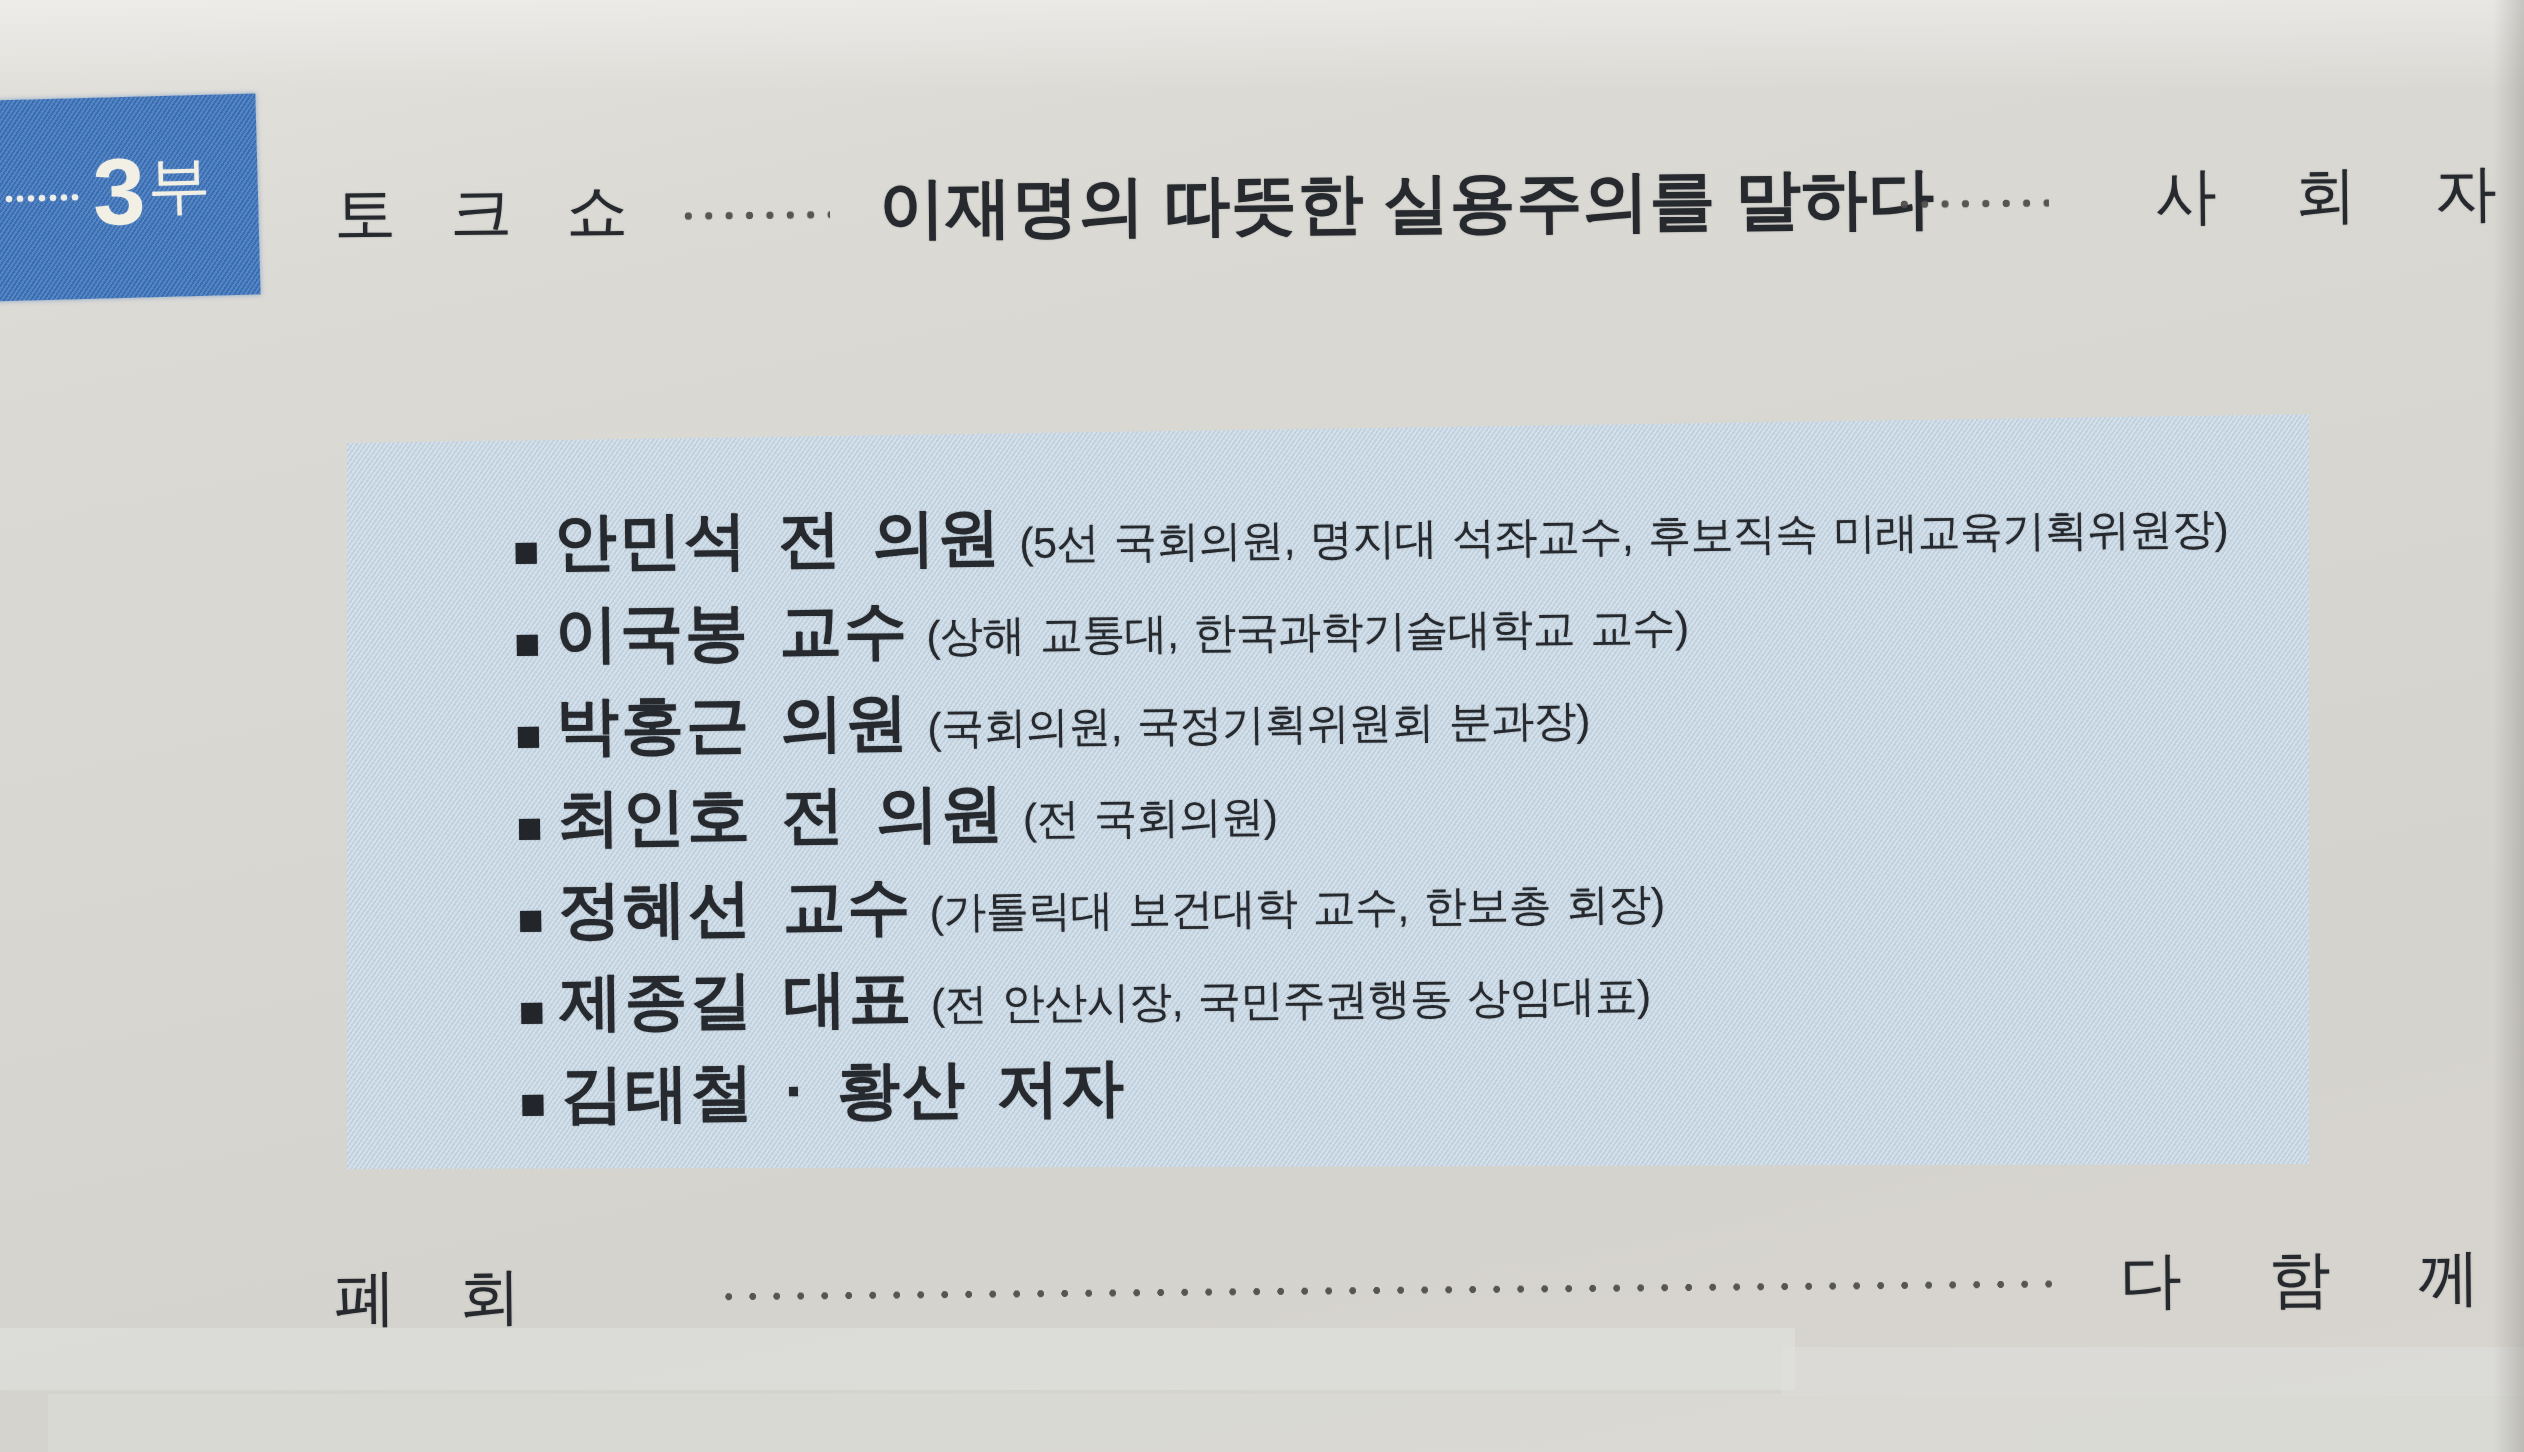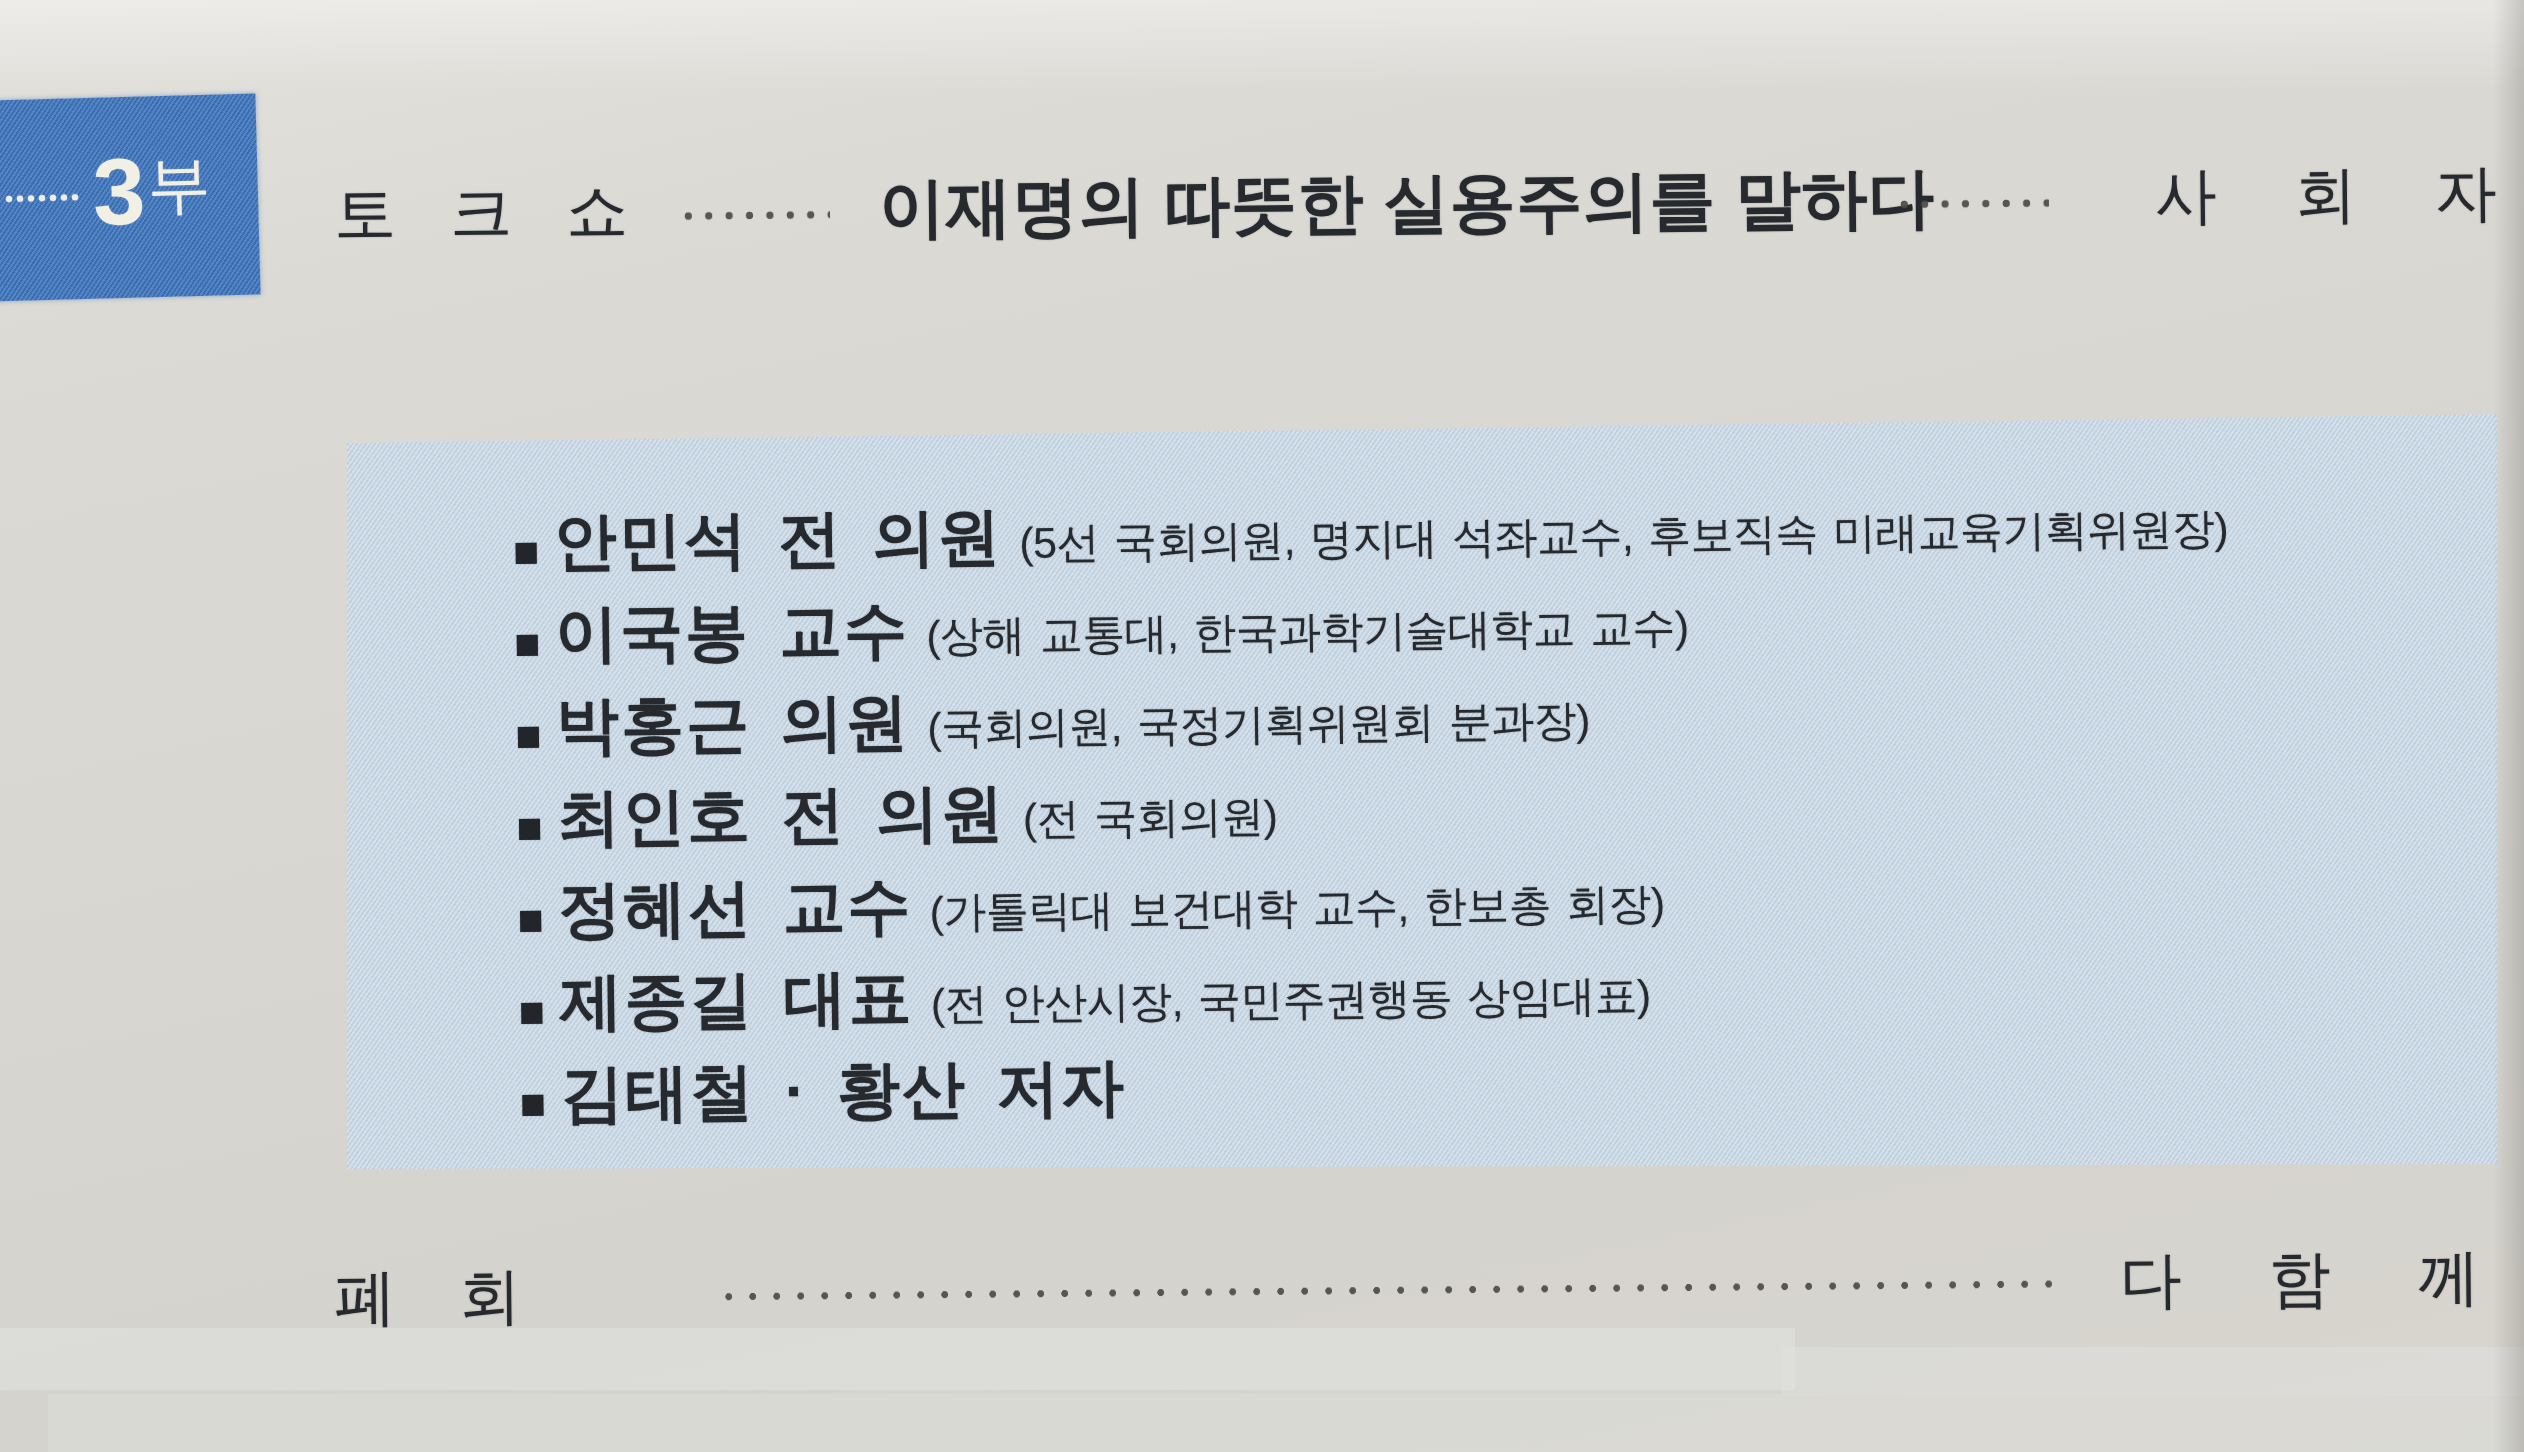--- a/index.html
+++ b/index.html
@@ -45,21 +45,21 @@
     letter-spacing:54px;line-height:1;white-space:nowrap;}
   .leader-1{left:684px;top:215px;width:146px;}
   .event-title{position:absolute;left:879px;top:180px;font-size:66px;font-weight:700;
     letter-spacing:0.6px;line-height:1;white-space:nowrap;}
   .leader-2{left:1900px;top:215px;width:149px;}
   .moderator-label{position:absolute;left:2155px;top:183px;font-size:62px;font-weight:500;
     letter-spacing:78px;line-height:1;white-space:nowrap;}
 
   
   .panel{
-    position:absolute;left:347px;top:408px;width:2150px;height:762px;
+    position:absolute;left:347px;top:408px;width:1962px;height:762px;
     clip-path:polygon(0 35px,100% 6.2px,100% 756px,0 761px);
     background-image:
       repeating-linear-gradient(125deg,rgba(255,255,255,.22) 0 1.9px,rgba(118,144,170,.10) 1.9px 3.7px),
       linear-gradient(#c9d8e4,#c9d8e4);
   }
   .speaker-list{position:absolute;left:168px;top:88px;width:1949px;
     transform:rotate(-0.7deg);transform-origin:0 0;}
   .speaker-row{height:92px;line-height:92px;white-space:nowrap;}
   .bullet{display:inline-block;width:21px;height:21px;background:#22252a;
     margin-right:17.3px;box-shadow:0 0 1.2px rgba(34,37,42,.6);}

